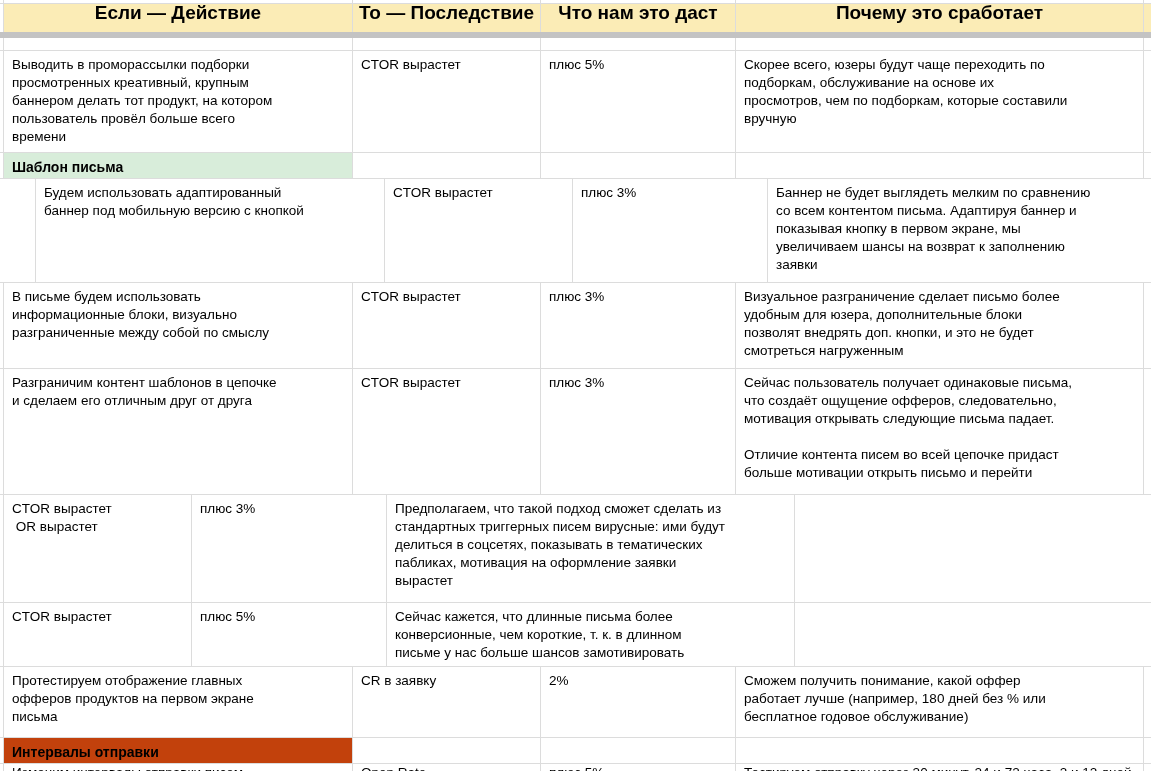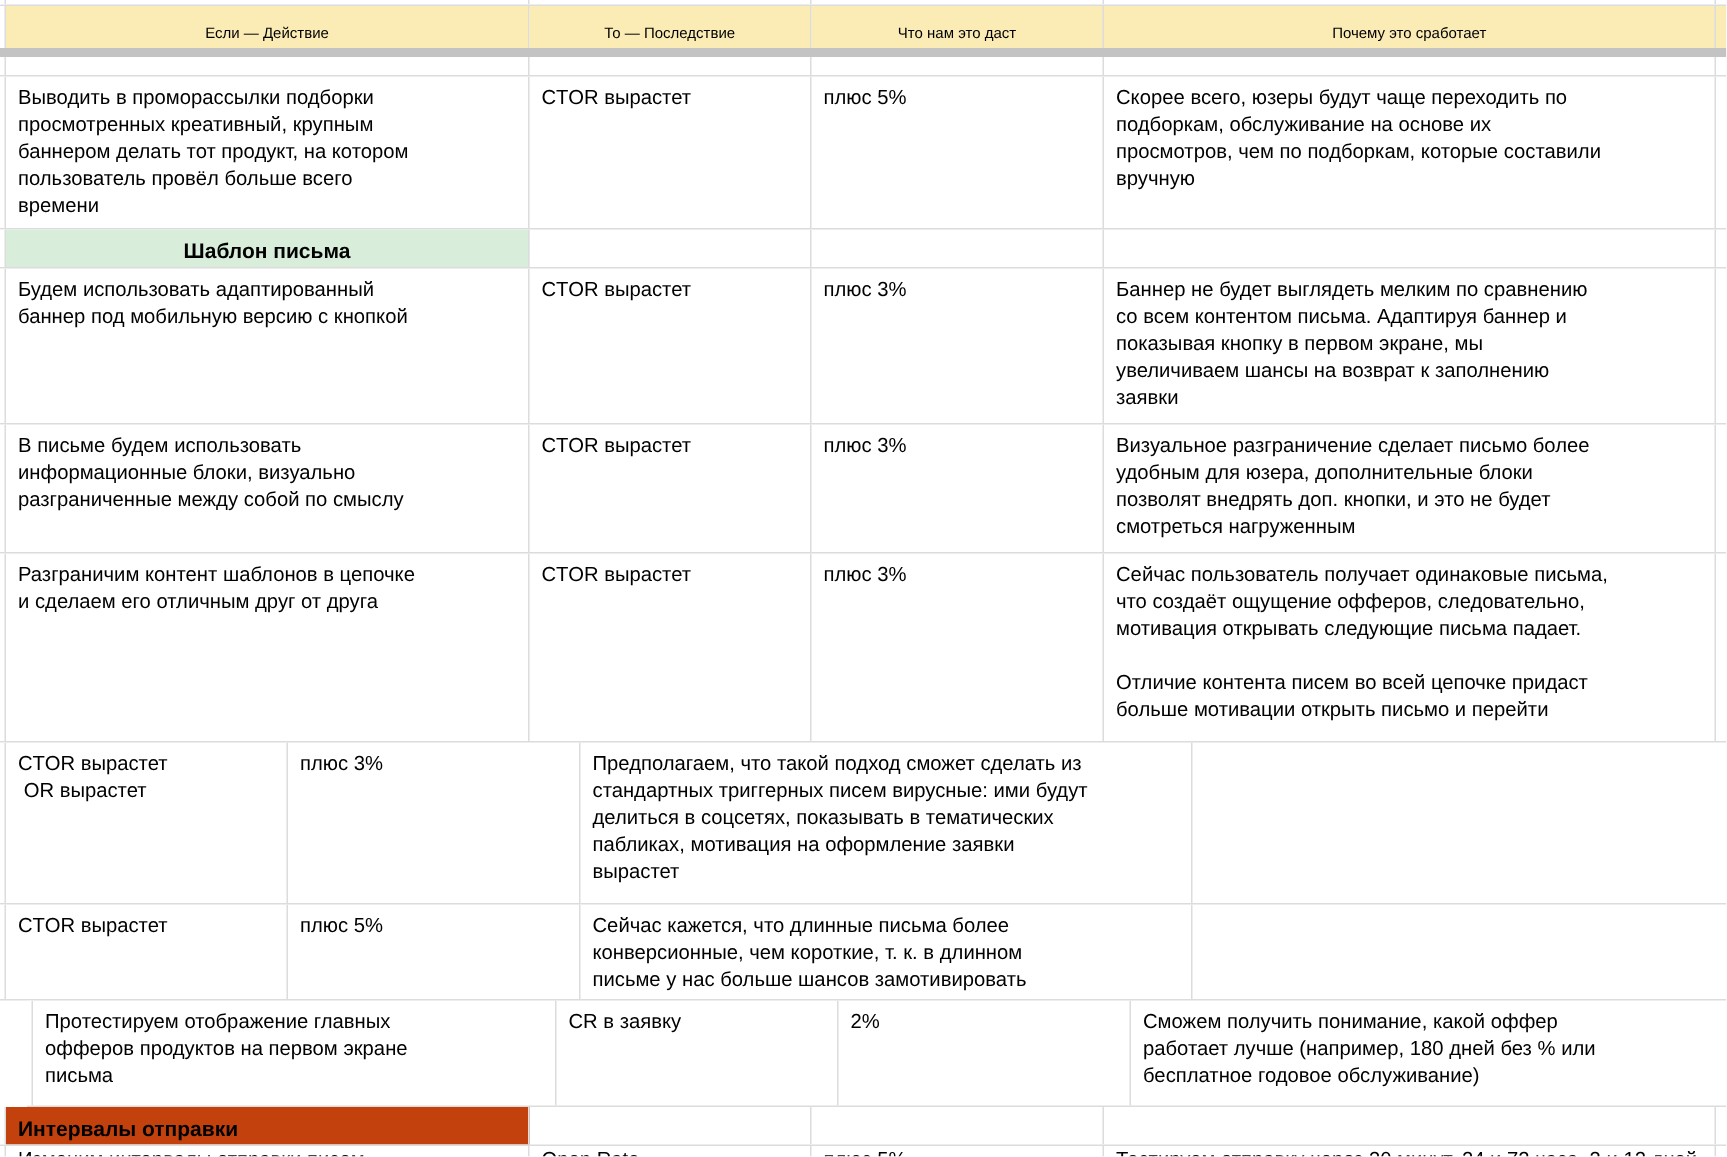--- a/index.html
+++ b/index.html
@@ -39,22 +39,22 @@
   .strip{width:4px;padding:0;background:#fff;}
   .c1{width:349px;}
   .c2{width:188px;}
   .c3{width:195px;}
   .c4{width:408px;}
   .c5{width:7px;padding:0;border-right:none;}
   .sliver-row{height:4px;}
   .sliver-row .cell{padding:0;}
   .header-row{height:28px;border-bottom:none;}
   .header-row .hcell{
-    display:flex;align-items:flex-end;justify-content:center;
-    font-weight:normal;font-size:10px;
+    display:flex;align-items:flex-start;justify-content:center;
+    font-weight:bold;font-size:19px;
     background:var(--header-bg);
     padding:0 4px;
   }
   .header-row .strip{background:#fff;}
   .header-row .c5{background:var(--header-bg);}
   .divider{
     height:6px;width:100%;
     background:var(--divider);
   }
   .scrolled-row{height:13px;border-bottom:1px solid var(--grid);}
@@ -118,27 +118,27 @@
         <div class="cell c2"><span>CTOR вырастет</span></div>
         <div class="cell c3"><span>плюс 5%</span></div>
         <div class="cell c4"><span>Скорее всего, юзеры будут чаще переходить по
 подборкам, обслуживание на основе их
 просмотров, чем по подборкам, которые составили
 вручную</span></div>
         <div class="cell c5"></div>
       </div>
       <div class="row" style="height: 26px;">
         <div class="cell strip"></div>
-        <div class="cell c1 section-label-cell" style="background: rgb(216, 237, 218); text-align: center;"><span>Шаблон письма</span></div>
+        <div class="cell c1 section-label-cell" style="background: rgb(216, 237, 218);"><span>Шаблон письма</span></div>
         <div class="cell c2"></div>
         <div class="cell c3"></div>
         <div class="cell c4"></div>
         <div class="cell c5"></div>
       </div>
-      <div class="row" style="height: 104px;">
+      <div class="row" style="height: 104px; padding-left: 32px;">
         <div class="cell strip"></div>
         <div class="cell c1"><span>Будем использовать адаптированный
 баннер под мобильную версию с кнопкой</span></div>
         <div class="cell c2"><span>CTOR вырастет</span></div>
         <div class="cell c3"><span>плюс 3%</span></div>
         <div class="cell c4"><span>Баннер не будет выглядеть мелким по сравнению
 со всем контентом письма. Адаптируя баннер и
 показывая кнопку в первом экране, мы
 увеличиваем шансы на возврат к заполнению
 заявки</span></div>
@@ -185,21 +185,21 @@
       </div>
       <div class="row" style="height: 64px;">
         <div class="cell strip"></div>
         <div class="cell c2"><span>CTOR вырастет</span></div>
         <div class="cell c3"><span>плюс 5%</span></div>
         <div class="cell c4"><span>Сейчас кажется, что длинные письма более
 конверсионные, чем короткие, т. к. в длинном
 письме у нас больше шансов замотивировать</span></div>
         <div class="cell c5"></div>
       </div>
-      <div class="row" style="height: 71px; margin-left: 18px;">
+      <div class="row" style="height: 71px;">
         <div class="cell strip"></div>
         <div class="cell c1"><span>Протестируем отображение главных
 офферов продуктов на первом экране
 письма</span></div>
         <div class="cell c2"><span>CR в заявку</span></div>
         <div class="cell c3"><span>2%</span></div>
         <div class="cell c4"><span>Сможем получить понимание, какой оффер
 работает лучше (например, 180 дней без % или
 бесплатное годовое обслуживание)</span></div>
         <div class="cell c5"></div>

